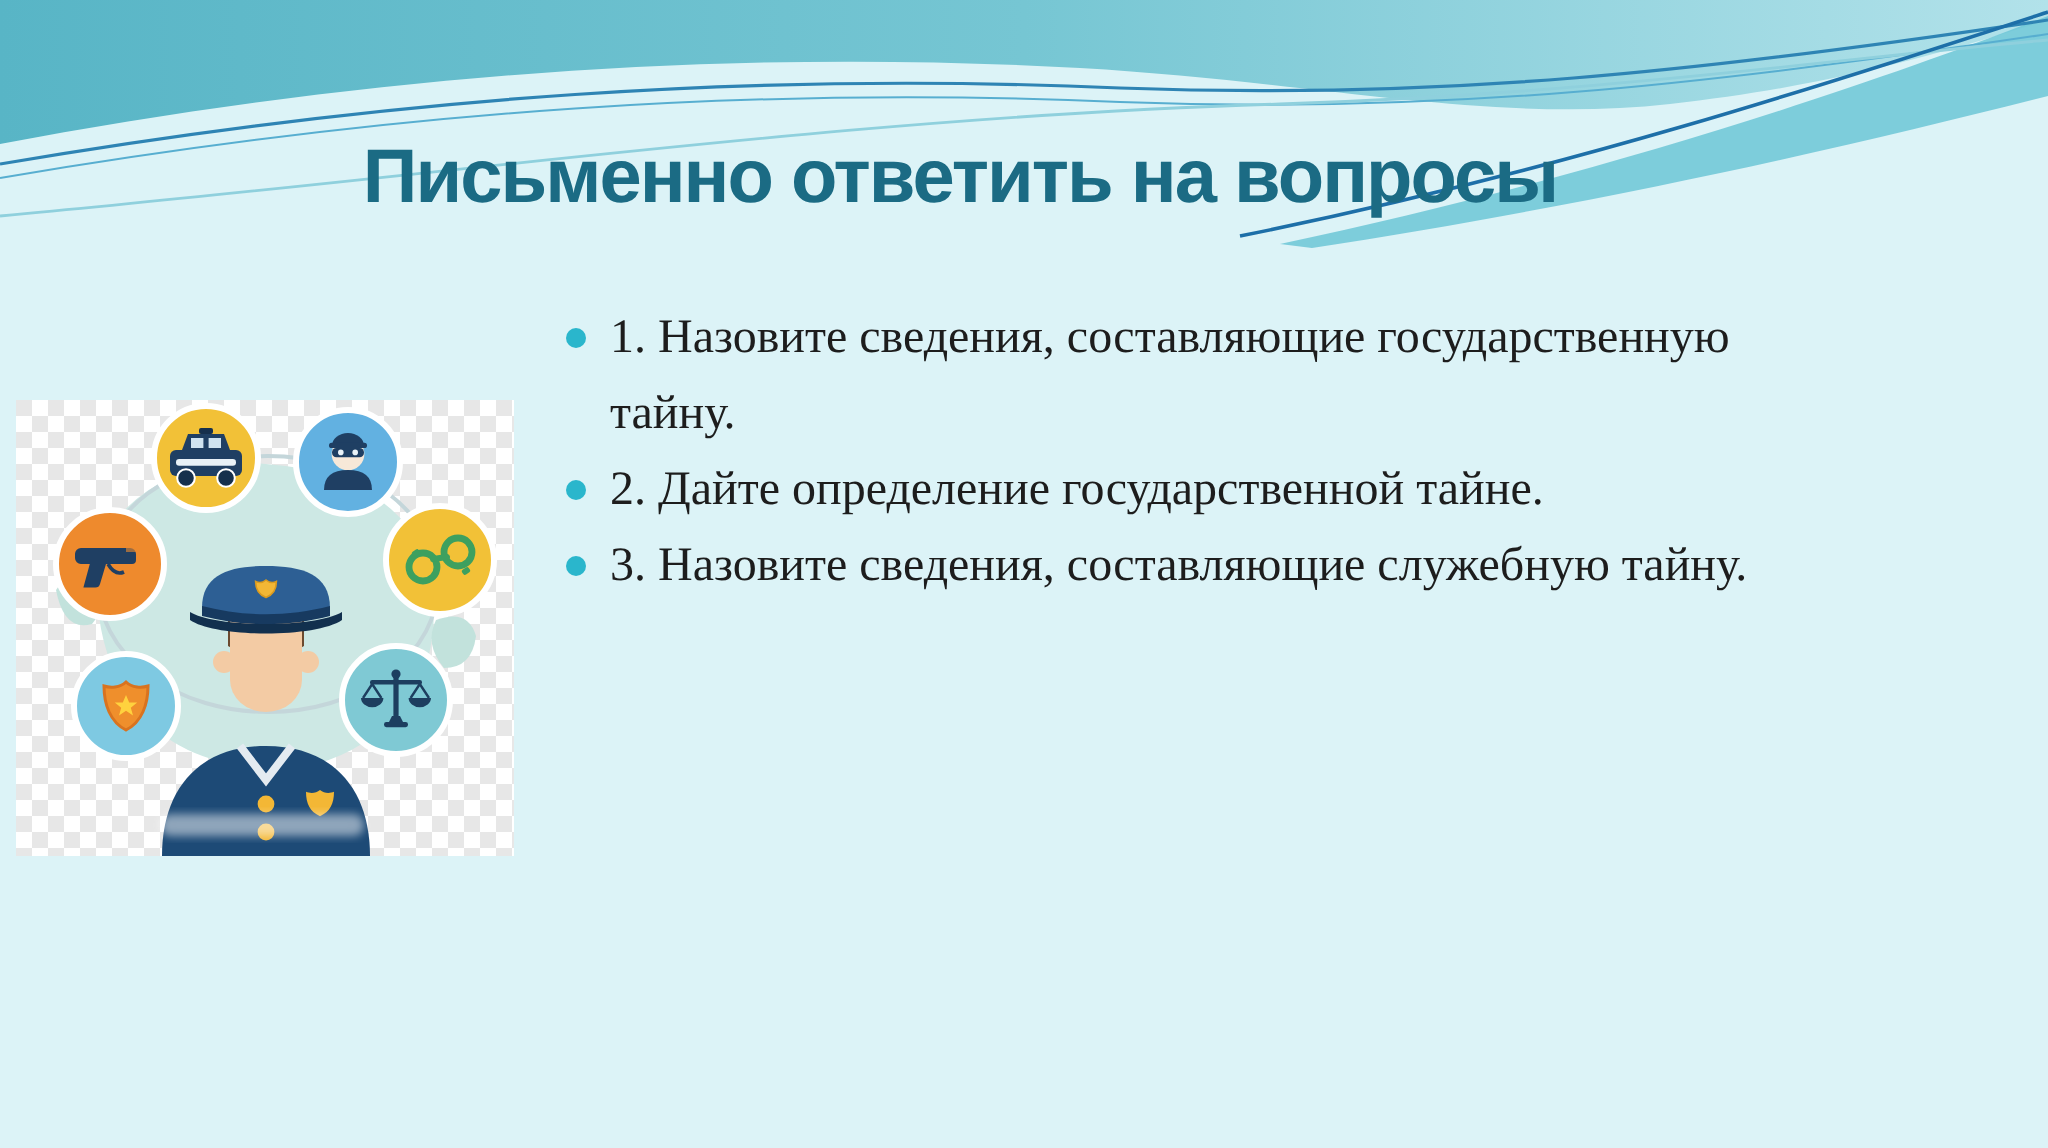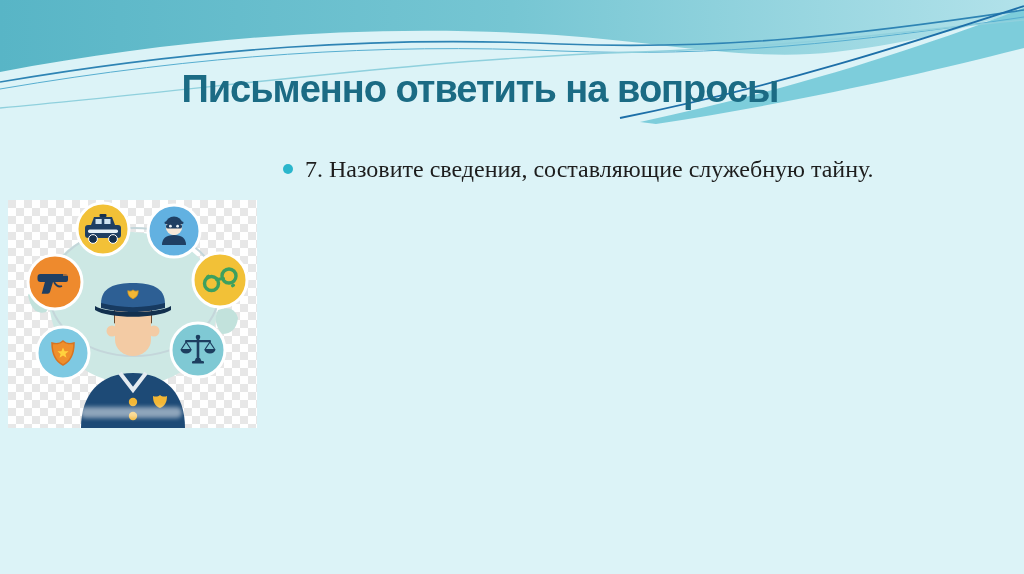--- a/index.html
+++ b/index.html
@@ -55,21 +55,30 @@
     <path d="M0,89 C200,55 380,43 560,51 C720,57 850,43 1024,17" fill="none" stroke="#57aed0" stroke-width="1"></path>
     <path d="M0,108 C220,88 430,58 640,52 C800,47 930,28 1024,20" fill="none" stroke="#8fd0dd" stroke-width="1.4"></path>
     <path d="M620,118 C780,86 920,40 1024,6" fill="none" stroke="#1d6fa8" stroke-width="1.8"></path>
   </svg>
 
   <h1 class="page-title">Письменно ответить на вопросы</h1>
 
   <ul class="question-list">
     <li class="question-item">
       <span class="bullet-dot"></span>
-      <span class="q-text">7. Назовите сведения, составляющие служебную тайну.</span>
+      <span class="q-text">1. Назовите сведения, составляющие государственную
+тайну.</span>
+    </li>
+    <li class="question-item">
+      <span class="bullet-dot"></span>
+      <span class="q-text">2. Дайте определение государственной тайне.</span>
+    </li>
+    <li class="question-item">
+      <span class="bullet-dot"></span>
+      <span class="q-text">3. Назовите сведения, составляющие служебную тайну.</span>
     </li>
   </ul>
 
   <svg class="illustration" viewBox="0 0 249 228">
     <defs>
       <pattern id="checker" width="16" height="16" patternUnits="userSpaceOnUse">
         <rect width="16" height="16" fill="#ffffff"></rect>
         <rect width="8" height="8" fill="#e7e7e7"></rect>
         <rect x="8" y="8" width="8" height="8" fill="#e7e7e7"></rect>
       </pattern>

